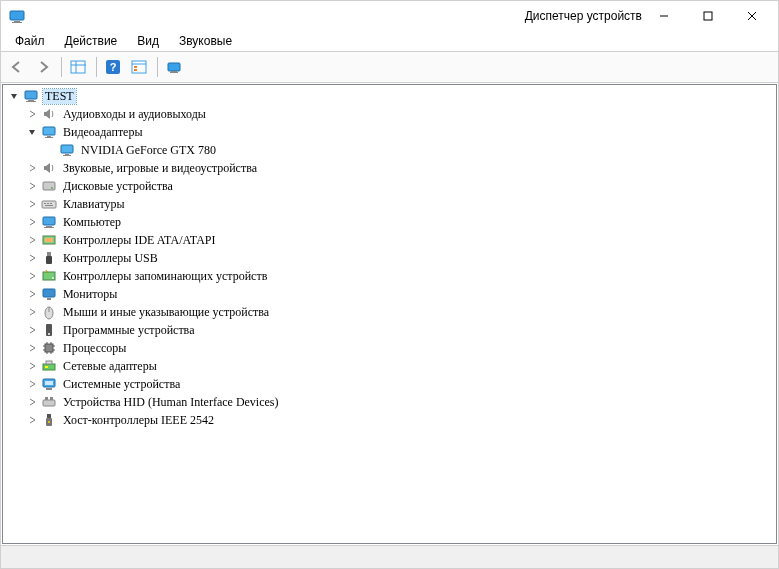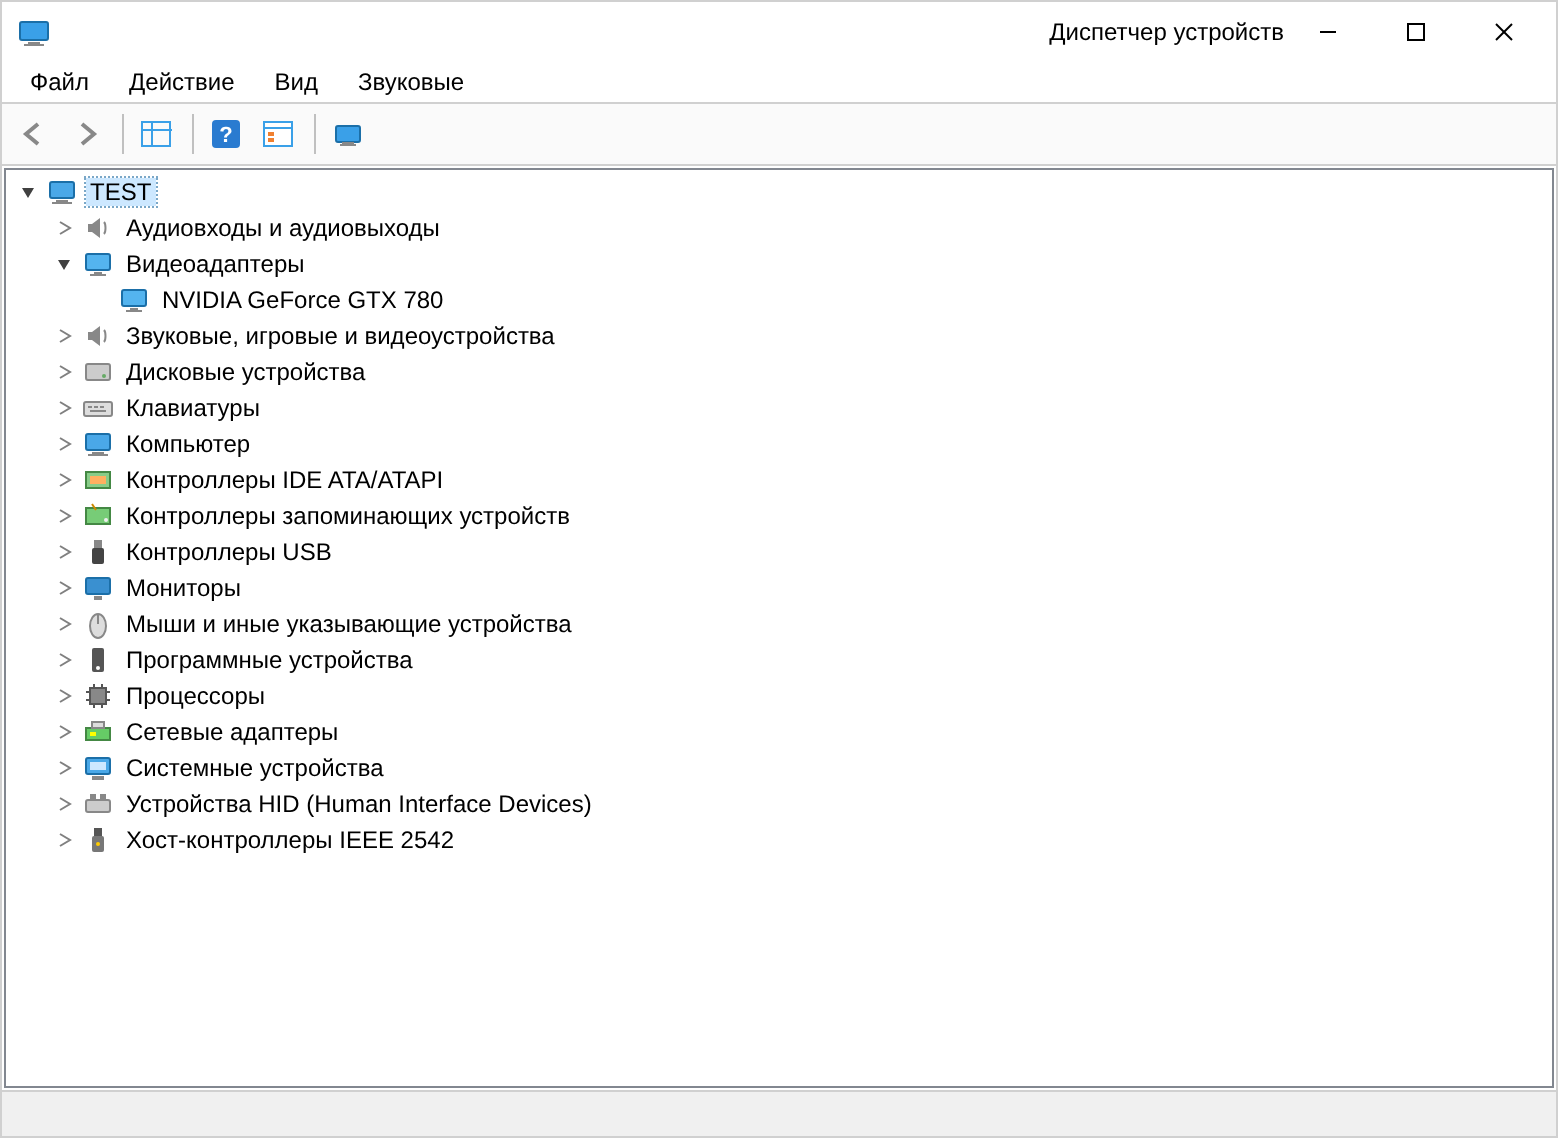--- a/index.html
+++ b/index.html
@@ -120,20 +120,21 @@
   .node-icon {
     width: 16px;
     height: 16px;
     margin: 0 4px 0 2px;
     display: flex;
     align-items: center;
     justify-content: center;
   }
   .label {
     padding: 0 2px;
+    font-family: Liberation Serif, serif;
   }
   .label.selected {
     background: #cde8ff;
     outline: 1px dotted #7aa7c7;
   }
 </style>
 </head>
 <body>
 
 <div class="window">
@@ -349,40 +350,40 @@
             <span class="label">Контроллеры IDE ATA/ATAPI</span>
           </div>
           <div class="tree-row" style="padding-left:22px">
             <span class="chev">
               <svg width="10" height="10" viewBox="0 0 10 10">
                 <path d="M3 2 L8 5 L3 8" fill="none" stroke="#808080" stroke-width="1"></path>
               </svg>
             </span>
             <span class="node-icon">
               <svg width="16" height="16" viewBox="0 0 16 16">
+                <rect x="6" y="2" width="4" height="4" fill="#888"></rect>
+                <rect x="5" y="6" width="6" height="8" rx="1" fill="#444"></rect>
+              </svg>
+            </span>
+            <span class="label">Контроллеры USB</span>
+          </div>
+          <div class="tree-row" style="padding-left:22px">
+            <span class="chev">
+              <svg width="10" height="10" viewBox="0 0 10 10">
+                <path d="M3 2 L8 5 L3 8" fill="none" stroke="#808080" stroke-width="1"></path>
+              </svg>
+            </span>
+            <span class="node-icon">
+              <svg width="16" height="16" viewBox="0 0 16 16">
                 <rect x="2" y="4" width="12" height="8" fill="#7c7" stroke="#484"></rect>
                 <circle cx="12" cy="10" r="1" fill="#eee"></circle>
                 <path d="M5 2l2 3" stroke="#c80" stroke-width="1"></path>
               </svg>
             </span>
             <span class="label">Контроллеры запоминающих устройств</span>
-          </div>
-          <div class="tree-row" style="padding-left:22px">
-            <span class="chev">
-              <svg width="10" height="10" viewBox="0 0 10 10">
-                <path d="M3 2 L8 5 L3 8" fill="none" stroke="#808080" stroke-width="1"></path>
-              </svg>
-            </span>
-            <span class="node-icon">
-              <svg width="16" height="16" viewBox="0 0 16 16">
-                <rect x="6" y="2" width="4" height="4" fill="#888"></rect>
-                <rect x="5" y="6" width="6" height="8" rx="1" fill="#444"></rect>
-              </svg>
-            </span>
-            <span class="label">Контроллеры USB</span>
           </div>
           <div class="tree-row" style="padding-left:22px">
             <span class="chev">
               <svg width="10" height="10" viewBox="0 0 10 10">
                 <path d="M3 2 L8 5 L3 8" fill="none" stroke="#808080" stroke-width="1"></path>
               </svg>
             </span>
             <span class="node-icon">
               <svg width="16" height="16" viewBox="0 0 16 16">
                 <rect x="2" y="3" width="12" height="8" rx="1" fill="#3a90d0" stroke="#1b6fa8"></rect>

